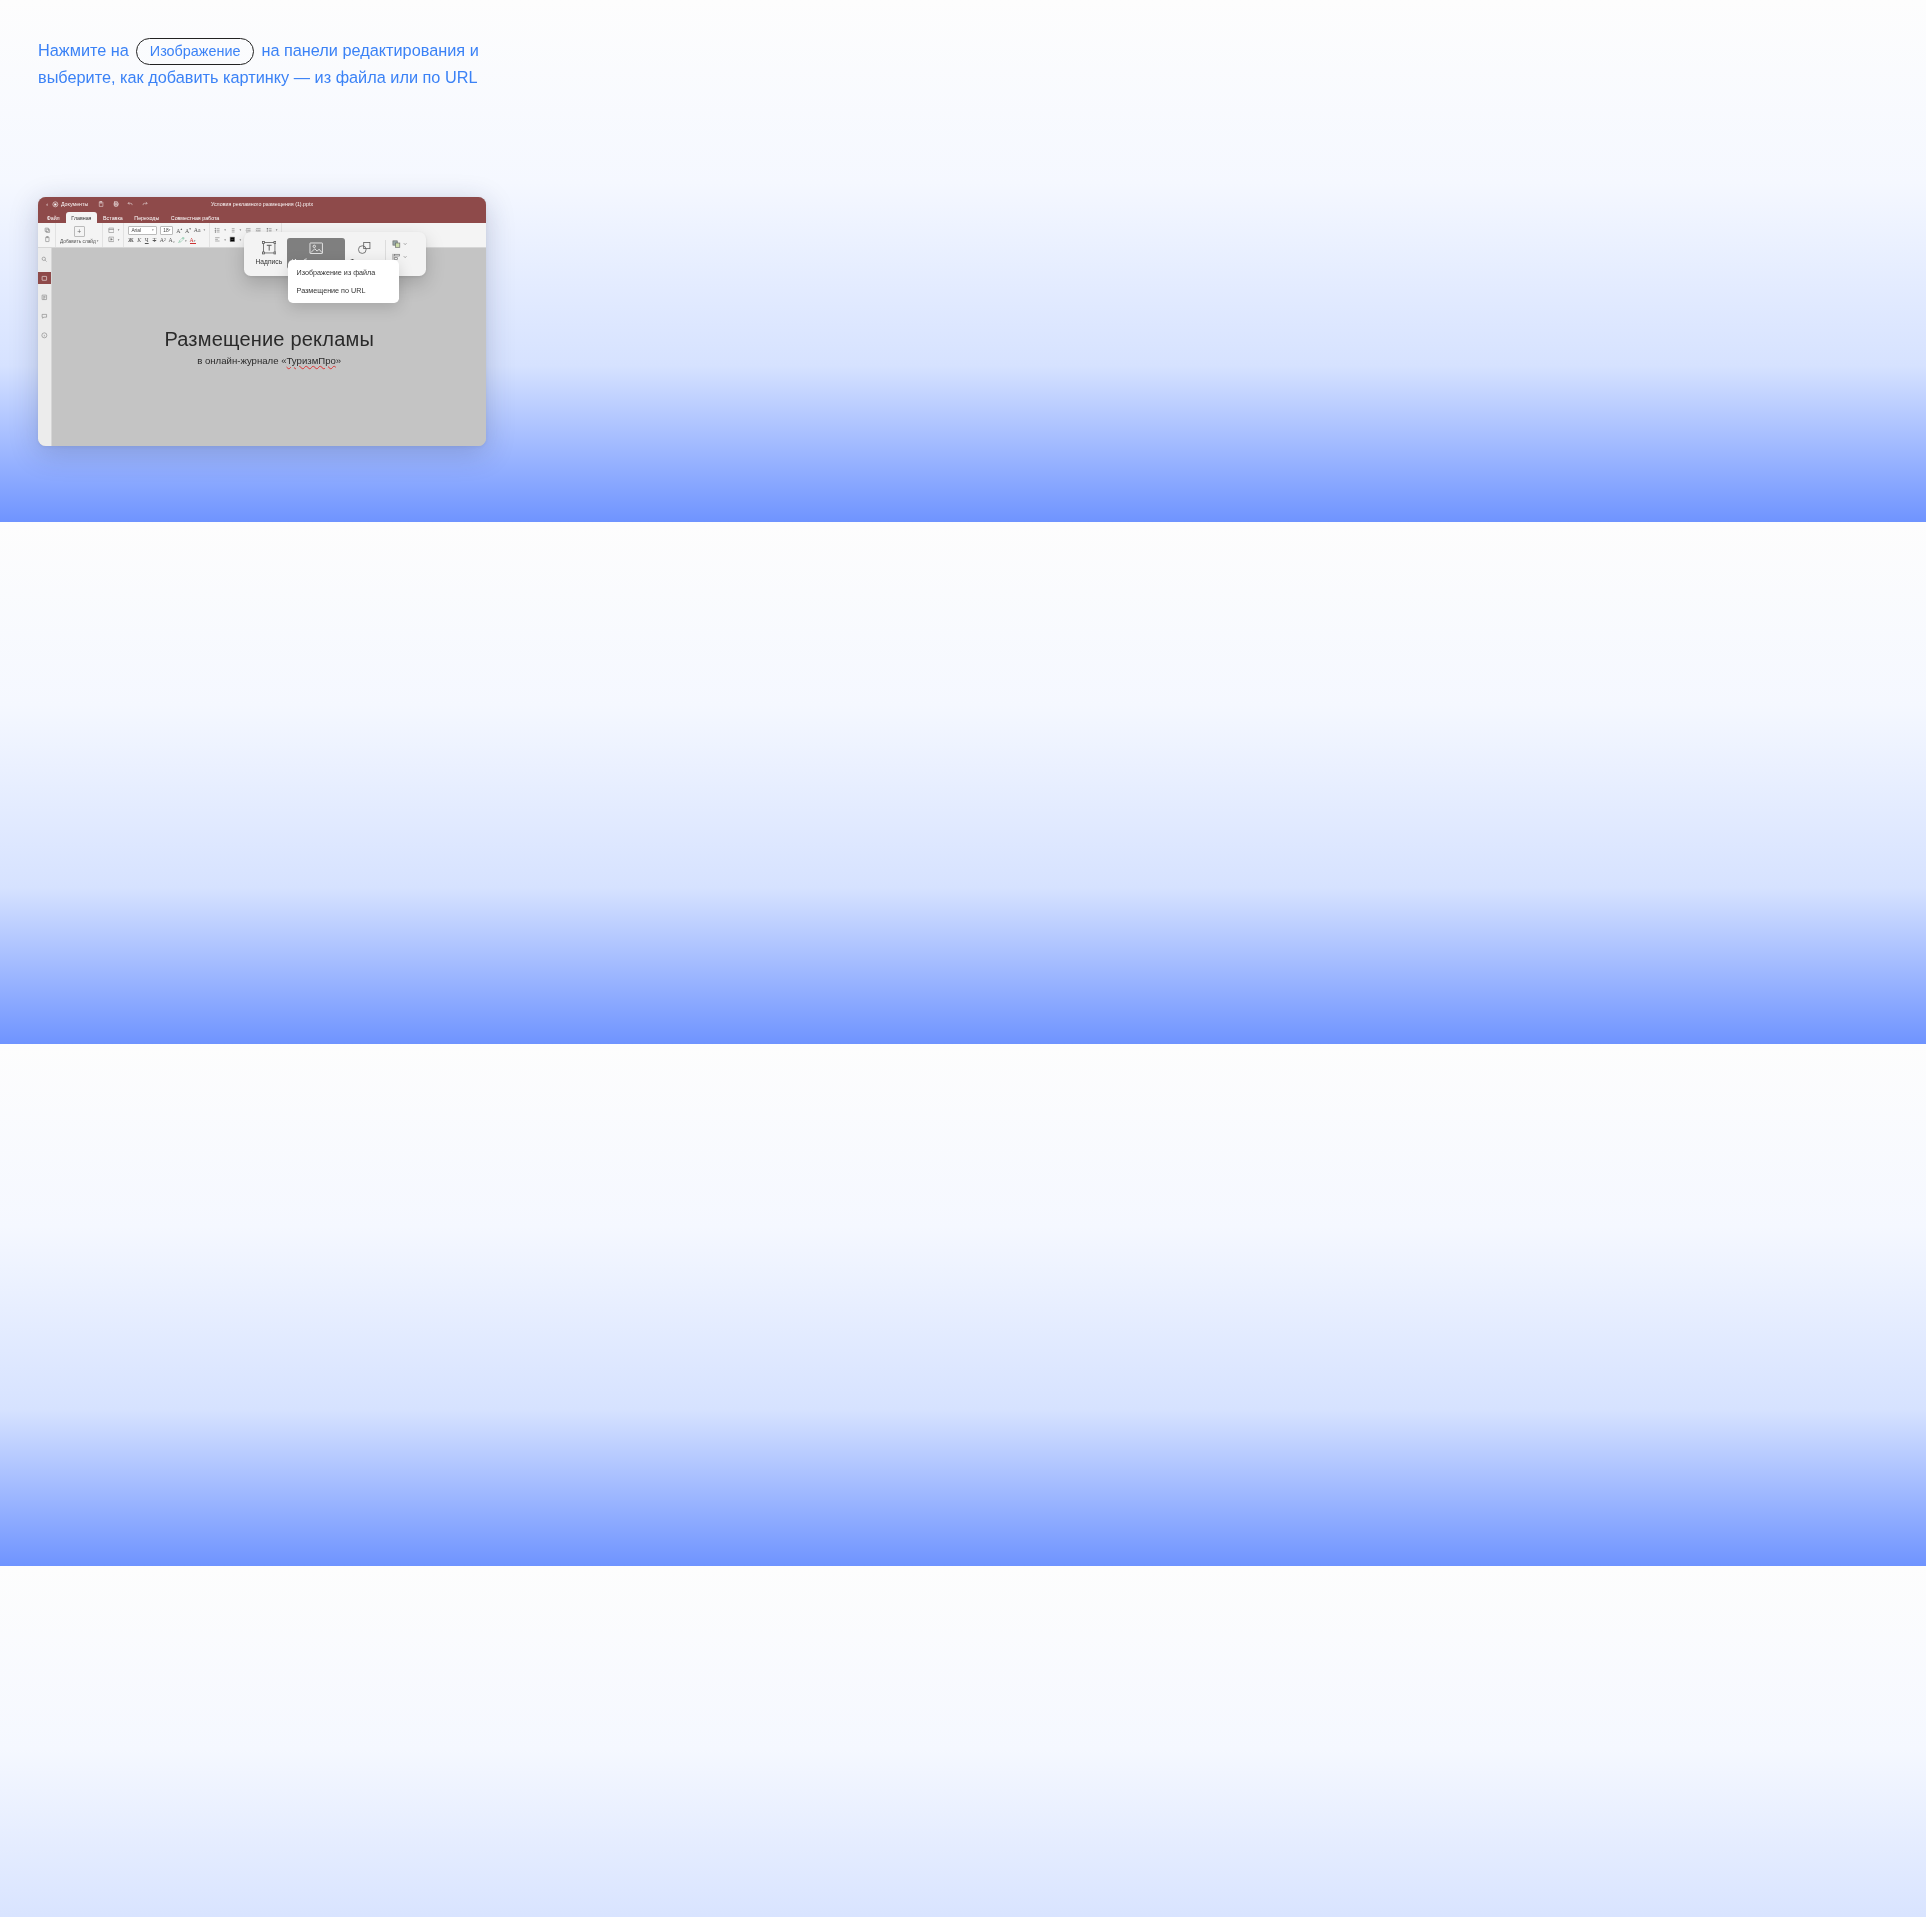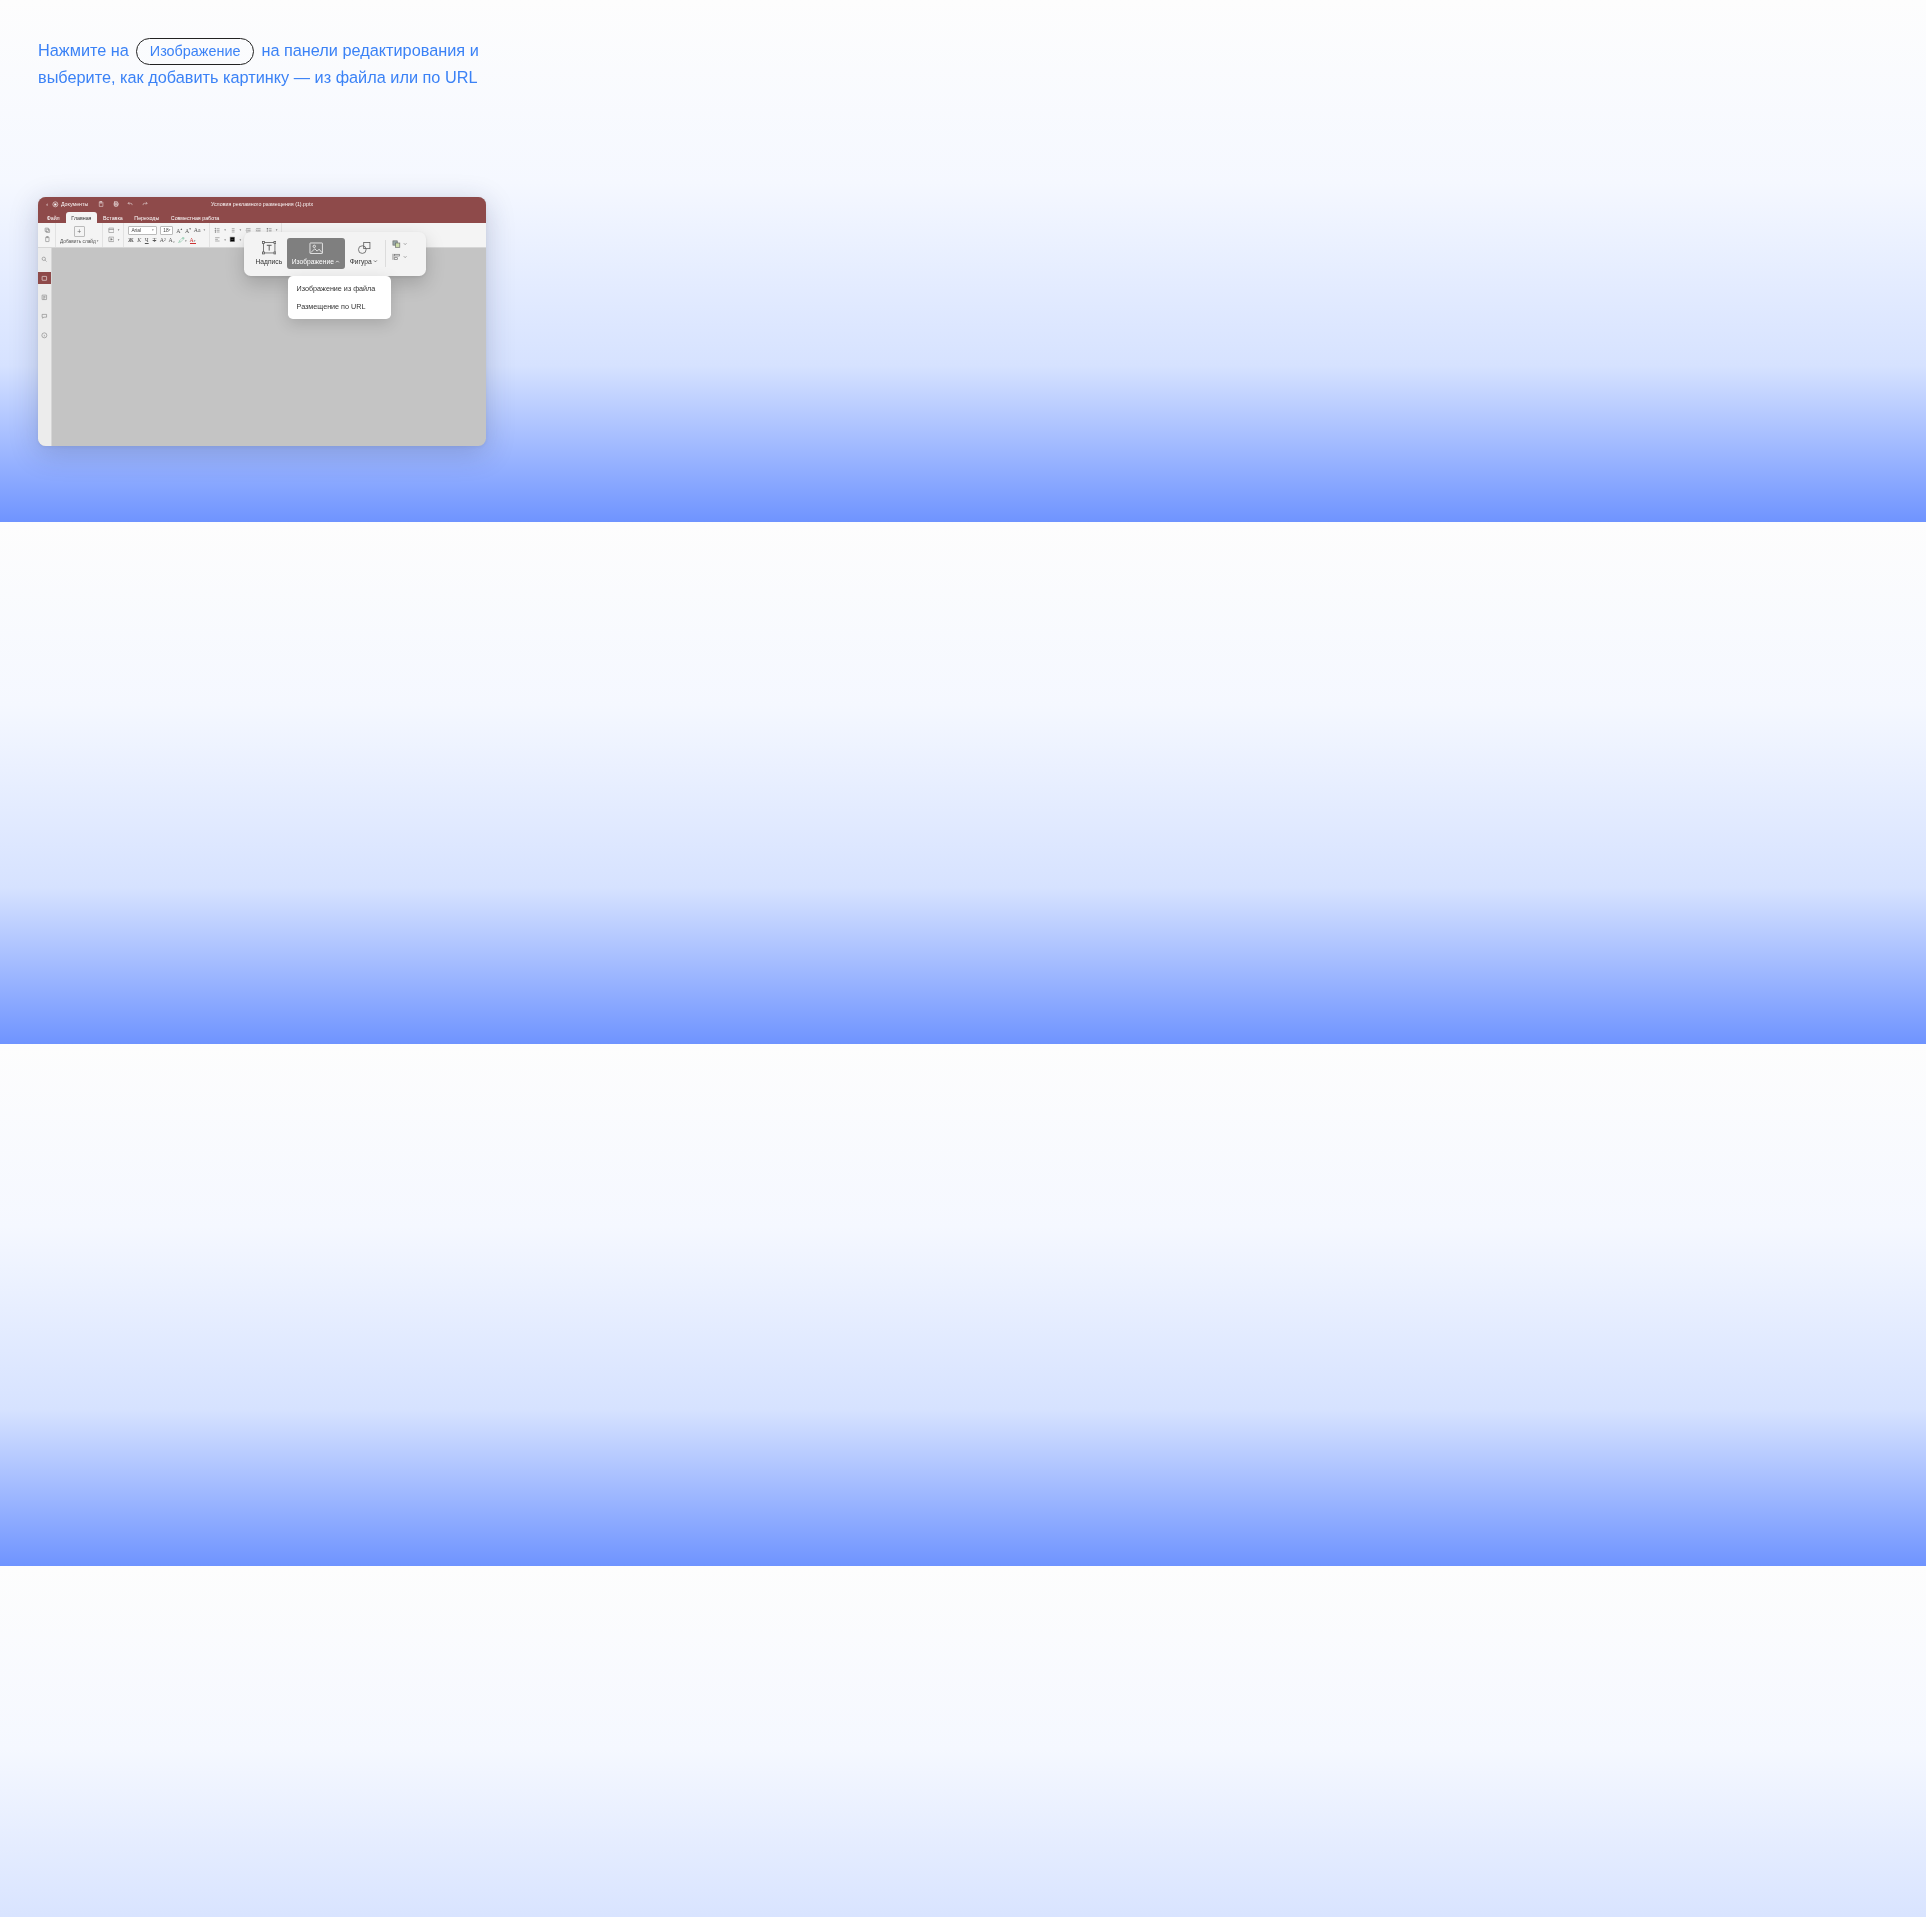--- a/index.html
+++ b/index.html
@@ -187,23 +187,23 @@
 .pop-btn.active { background: #7f7f7f; color: #fff; }
 .pop-btn .icon-wrap { width: 16.3px; height: 14.4px; display:flex; align-items:center; justify-content:center; }
 .pop-btn .label { font-size: 6.7px; display:flex; align-items:center; gap:1.4px; }
 .pop-sep { width:0.5px; background:#dcdcdc; margin: 1.9px 2.9px; align-self: stretch; }
 .stack-col { display:flex; flex-direction:column; gap:4.8px; padding: 1.9px 1px 0 2.9px; }
 .stack-col .mini { display:flex; align-items:center; gap:1.9px; color:#555; font-size:6.7px; cursor:pointer; }
 
 
 .dropdown {
   position: absolute;
-  top: 44px;
+  top: 28px;
   left: 44px;
-  width: 103px;
+  width: 111px;
   background: #fff;
   border-radius: 4.8px;
   box-shadow: 0 4.8px 14.4px rgba(0,0,0,0.15);
   padding: 2.9px 0;
 }
 .dd-item {
   padding: 4.8px 8.6px;
   font-size: 7.2px;
   color: #333;
   cursor: pointer;
@@ -435,20 +435,28 @@
         </svg>
     </div>
     <div class="item">
       <svg width="6.7" height="6.7" viewBox="0 0 24 24" fill="none" stroke="currentColor" stroke-width="2">
           <circle cx="12" cy="12" r="9"></circle>
           <path d="M12 8v.5M12 11v5"></path>
         </svg>
     </div>
   </div>
 
+  <div class="canvas">
+    <div class="slide">
+      <h1>Размещение рекламы</h1>
+      <div class="sub">
+        <span>в онлайн-журнале «</span><span class="underline-spell">ТуризмПро</span><span>»</span>
+      </div>
+    </div>
+  </div>
 </div>
 
 <div class="popover">
   <div class="pop-row">
     <div class="pop-btn">
       <span class="icon-wrap">
         <svg width="14.4" height="13.4" viewBox="0 0 30 28" fill="none" stroke="#555" stroke-width="1.6">
           <rect x="3" y="3" width="24" height="22"></rect>
           <rect x="1" y="1" width="4" height="4" fill="#f3f3f3"></rect>
           <rect x="25" y="1" width="4" height="4" fill="#f3f3f3"></rect>

